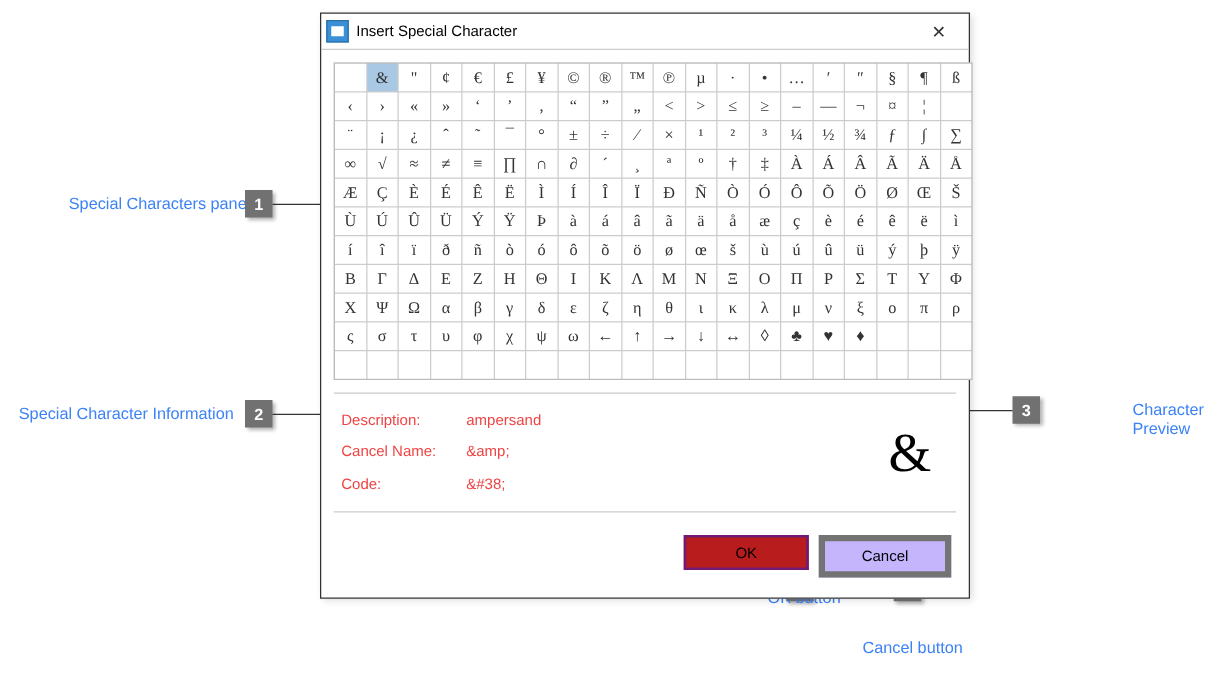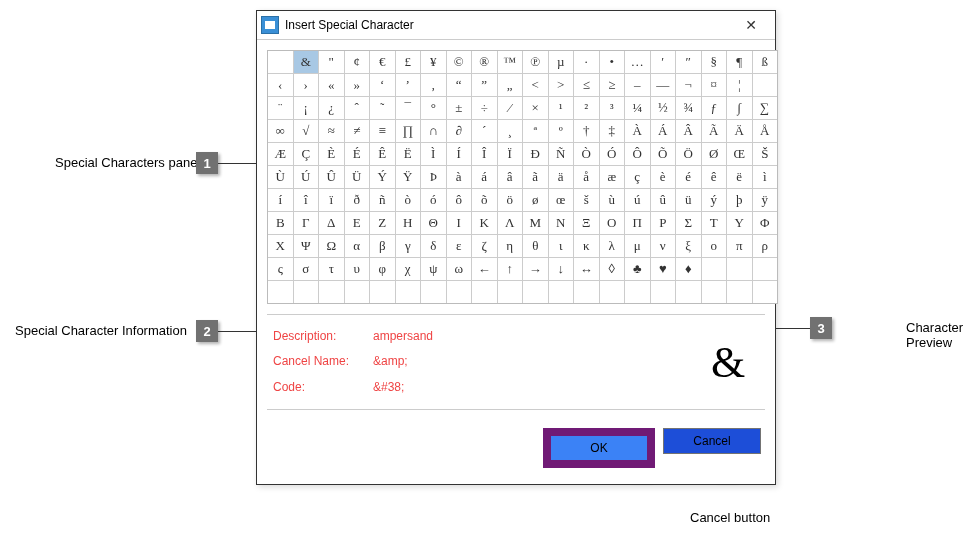--- a/index.html
+++ b/index.html
@@ -8,21 +8,21 @@
   font-family: "Segoe UI", Tahoma, sans-serif;
   font-size: 12px;
   background: #fff;
   width: 965px;
   height: 545px;
   position: relative;
 }
 .callout-label {
   position: absolute;
   font-size: 13px;
-  color: #000000;
+  color: #3b82f6;
 }
 .callout-num {
   position: absolute;
   width: 22px;
   height: 22px;
   background: #717171;
   color: #fff;
   font-size: 13px;
   font-weight: bold;
   display: flex;
@@ -137,30 +137,30 @@
 .button-row {
   display: flex;
   justify-content: flex-end;
   gap: 8px;
   padding: 8px 4px 6px 4px;
 }
 .btn {
   width: 96px;
   height: 24px;
   font-size: 12px;
-  border: 1px solid #737373;
-  background: #1d4ed8;
+  border: 5px solid #737373;
+  background: #c4b5fd;
   cursor: pointer;
   display: flex;
   align-items: center;
   justify-content: center;
 }
 .btn.primary {
-  border: 8px solid #701a75;
-  background: #3b82f6;
+  border: 2px solid #701a75;
+  background: #b91c1c;
 }
 </style>
 </head>
 <body>
 
 <div class="callout-label" style="left:55px; top:155px;">Special Characters pane</div>
 <div class="callout-num" style="left:196px; top:152px;">1</div>
 <div class="callout-line" style="left:218px; top:163px; width:44px; height:1px;"></div>
 
 <div class="callout-label" style="left:15px; top:323px;text-align:right;">Special Character Information</div>

